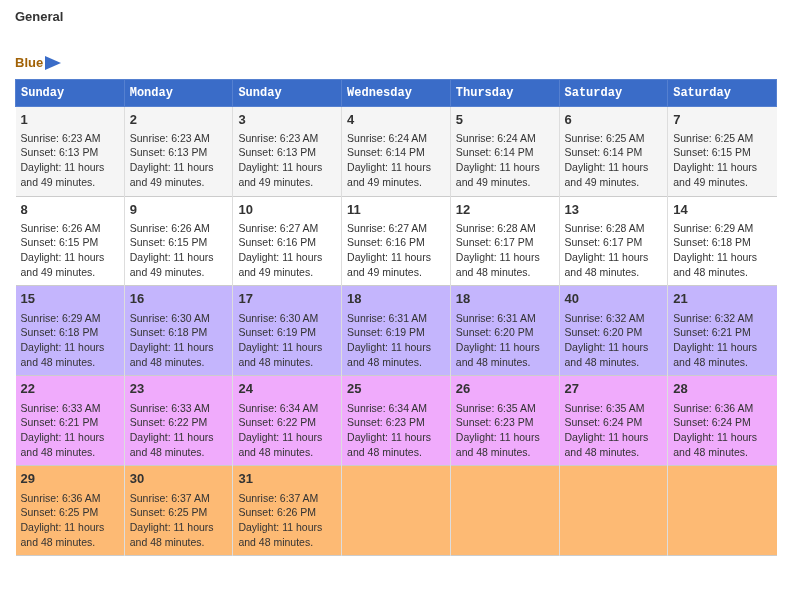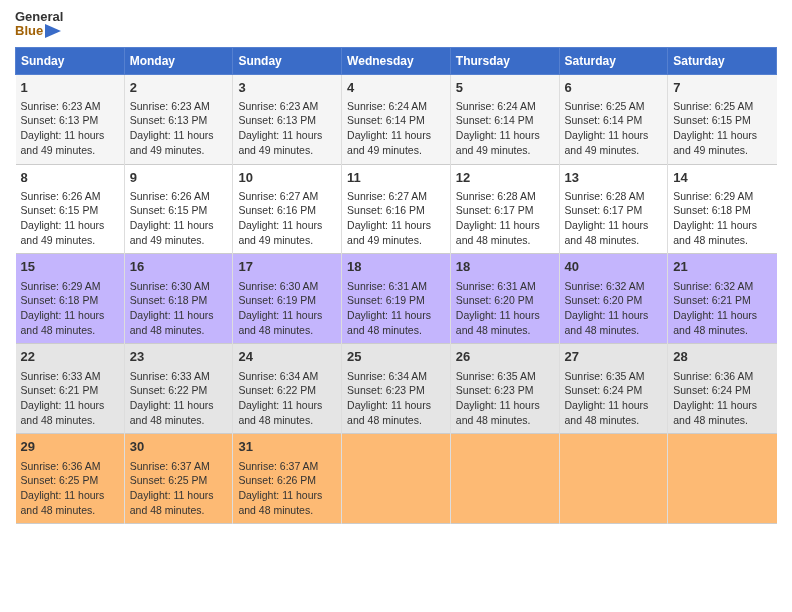--- a/index.html
+++ b/index.html
@@ -39,20 +39,21 @@
       font-size: 10.5px;
     }
     thead tr th {
       background-color: #3a6cc8;
       color: #fff;
       text-align: left;
       padding: 6px 5px;
       font-size: 12px;
       font-weight: bold;
       border: 1px solid #5580d0;
+      font-family: Liberation Mono, monospace;
     }
     tbody tr {
       border-bottom: 1px solid #ccc;
     }
     tbody tr:nth-child(odd) {
       background-color: #f8f8f8;
     }
     tbody tr:nth-child(even) {
       background-color: #ffffff;
     }
@@ -71,29 +72,29 @@
       display: block;
       margin-bottom: 2px;
     }
     .empty-cell {
       background: #f0f0f0;
     }
     
     .row-group-1 td { background-color: #f5f5f5; }
     .row-group-2 td { background-color: #ffffff; }
     .row-group-3 td { background-color: #c4b5fd; }
-    .row-group-4 td { background-color: #e5e5e5; }
+    .row-group-4 td { background-color: #f0abfc; }
     .row-group-5 td { background-color: #fdba74; }
   </style>
 </head>
 <body>
 
 <div class="header">
   <div class="logo">
-    <div style="display:flex;flex-direction:column;align-items:flex-start;line-height:1.1;">
+    <div style="display:flex;flex-direction:column;align-items:flex-start;line-height:1.1;gap:32px;">
       <span style="font-size:13px;font-weight:bold;color:#333;">General</span>
       <div style="display:flex;align-items:center;gap:2px;">
         <span style="font-size:13px;font-weight:bold;color:#a16207;">Blue</span>
         <svg width="16" height="14" viewBox="0 0 16 14">
           <polygon points="0,14 16,7 0,0" fill="#3a6cc8"></polygon>
         </svg>
       </div>
     </div>
   </div>
   <div class="title-block">

